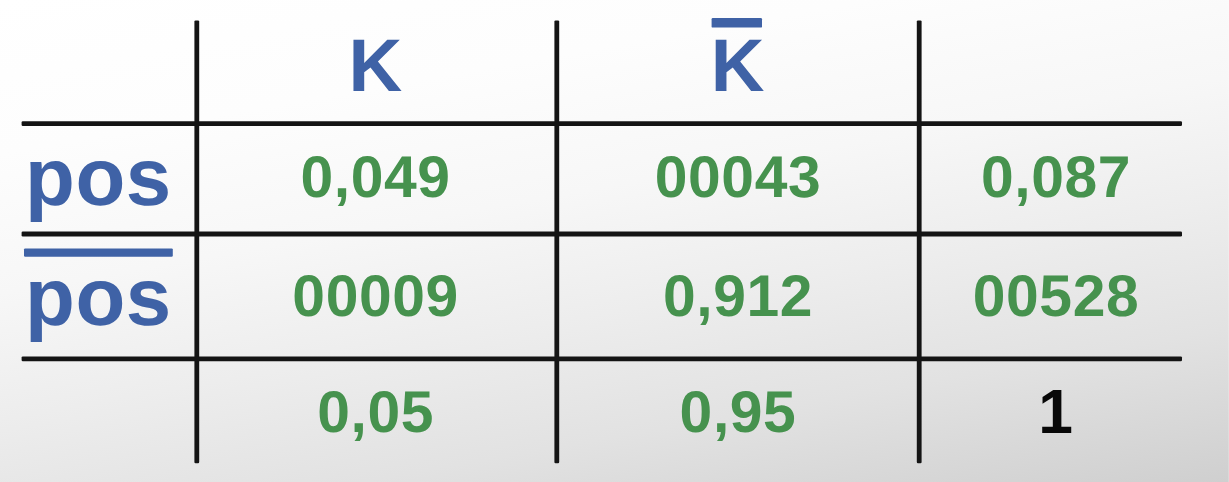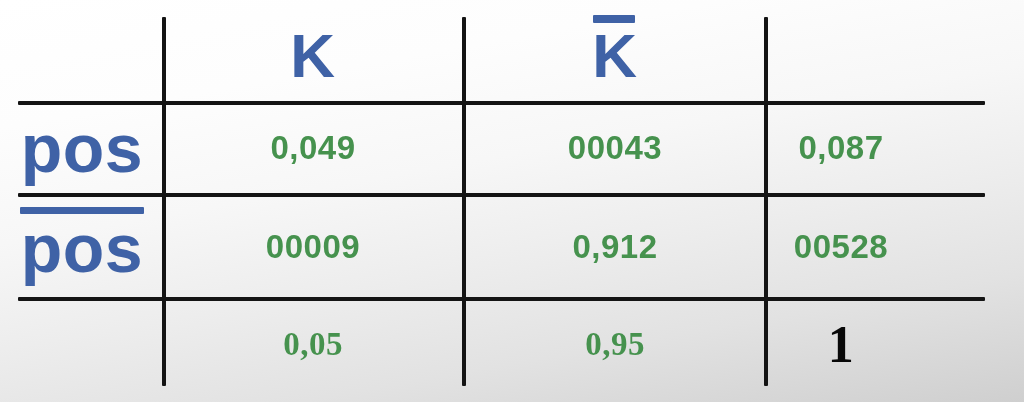--- a/index.html
+++ b/index.html
@@ -70,21 +70,21 @@
     height: 86px;
   }
   .rowhdr {
     color: #3F62A6;
     font-size: 68px;
     width: 160px;
     left: 2px;
   }
   .val {
     color: #46924E;
-    font-size: 33px;
+    font-size: 49px;
   }
   .val.total-one {
     color: #080808;
     font-size: 52px;
   }
 
   
   .bar-wrap {
     position: relative;
     display: inline-block;
@@ -103,26 +103,26 @@
   .bar-wrap.kbar .overbar {
     left: 1px;
     right: 3px;
     top: -8px;
     height: 8px;
   }
 
   
   .col-k   { left: 164px; width: 298px; }
   .col-kb  { left: 466px; width: 298px; }
-  .col-tot { left: 727px; width: 228px; }
+  .col-tot { left: 766px; width: 228px; }
 
   
   .row-1 { top: 104px; height: 88px; }
   .row-2 { top: 198px; height: 98px; }
-  .row-3 { top: 302px; height: 84px; font-family: Liberation Serif, serif; }
+  .row-3 { top: 302px; height: 84px; }
 </style>
 </head>
 <body>
 
 <div class="slide">
 
   <div class="hrule r1"></div>
   <div class="hrule r2"></div>
   <div class="hrule r3"></div>
 

